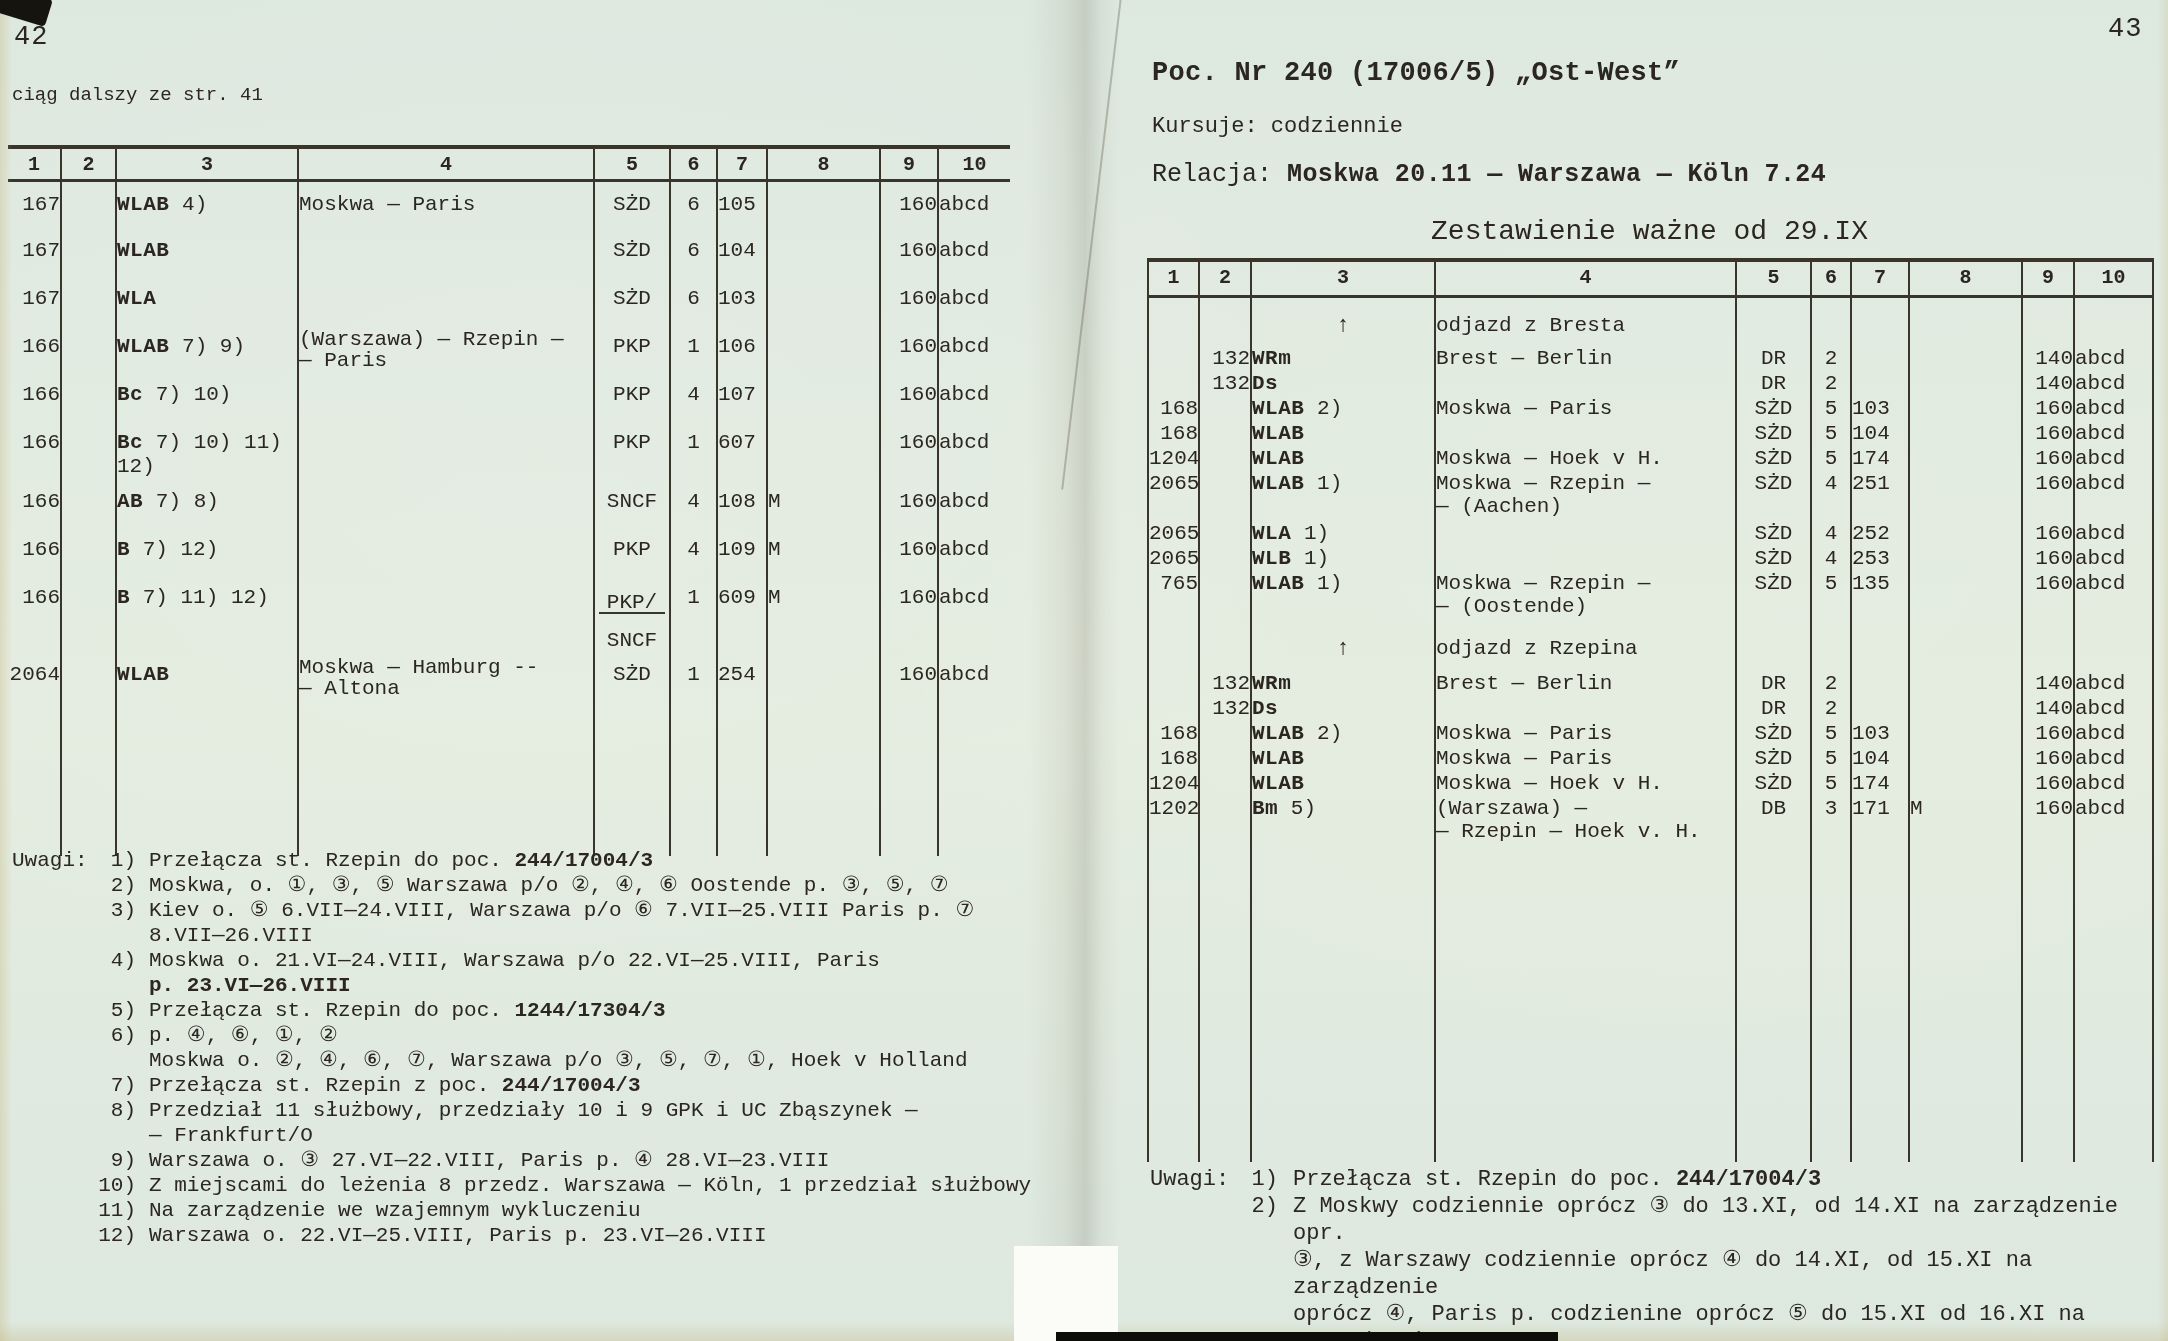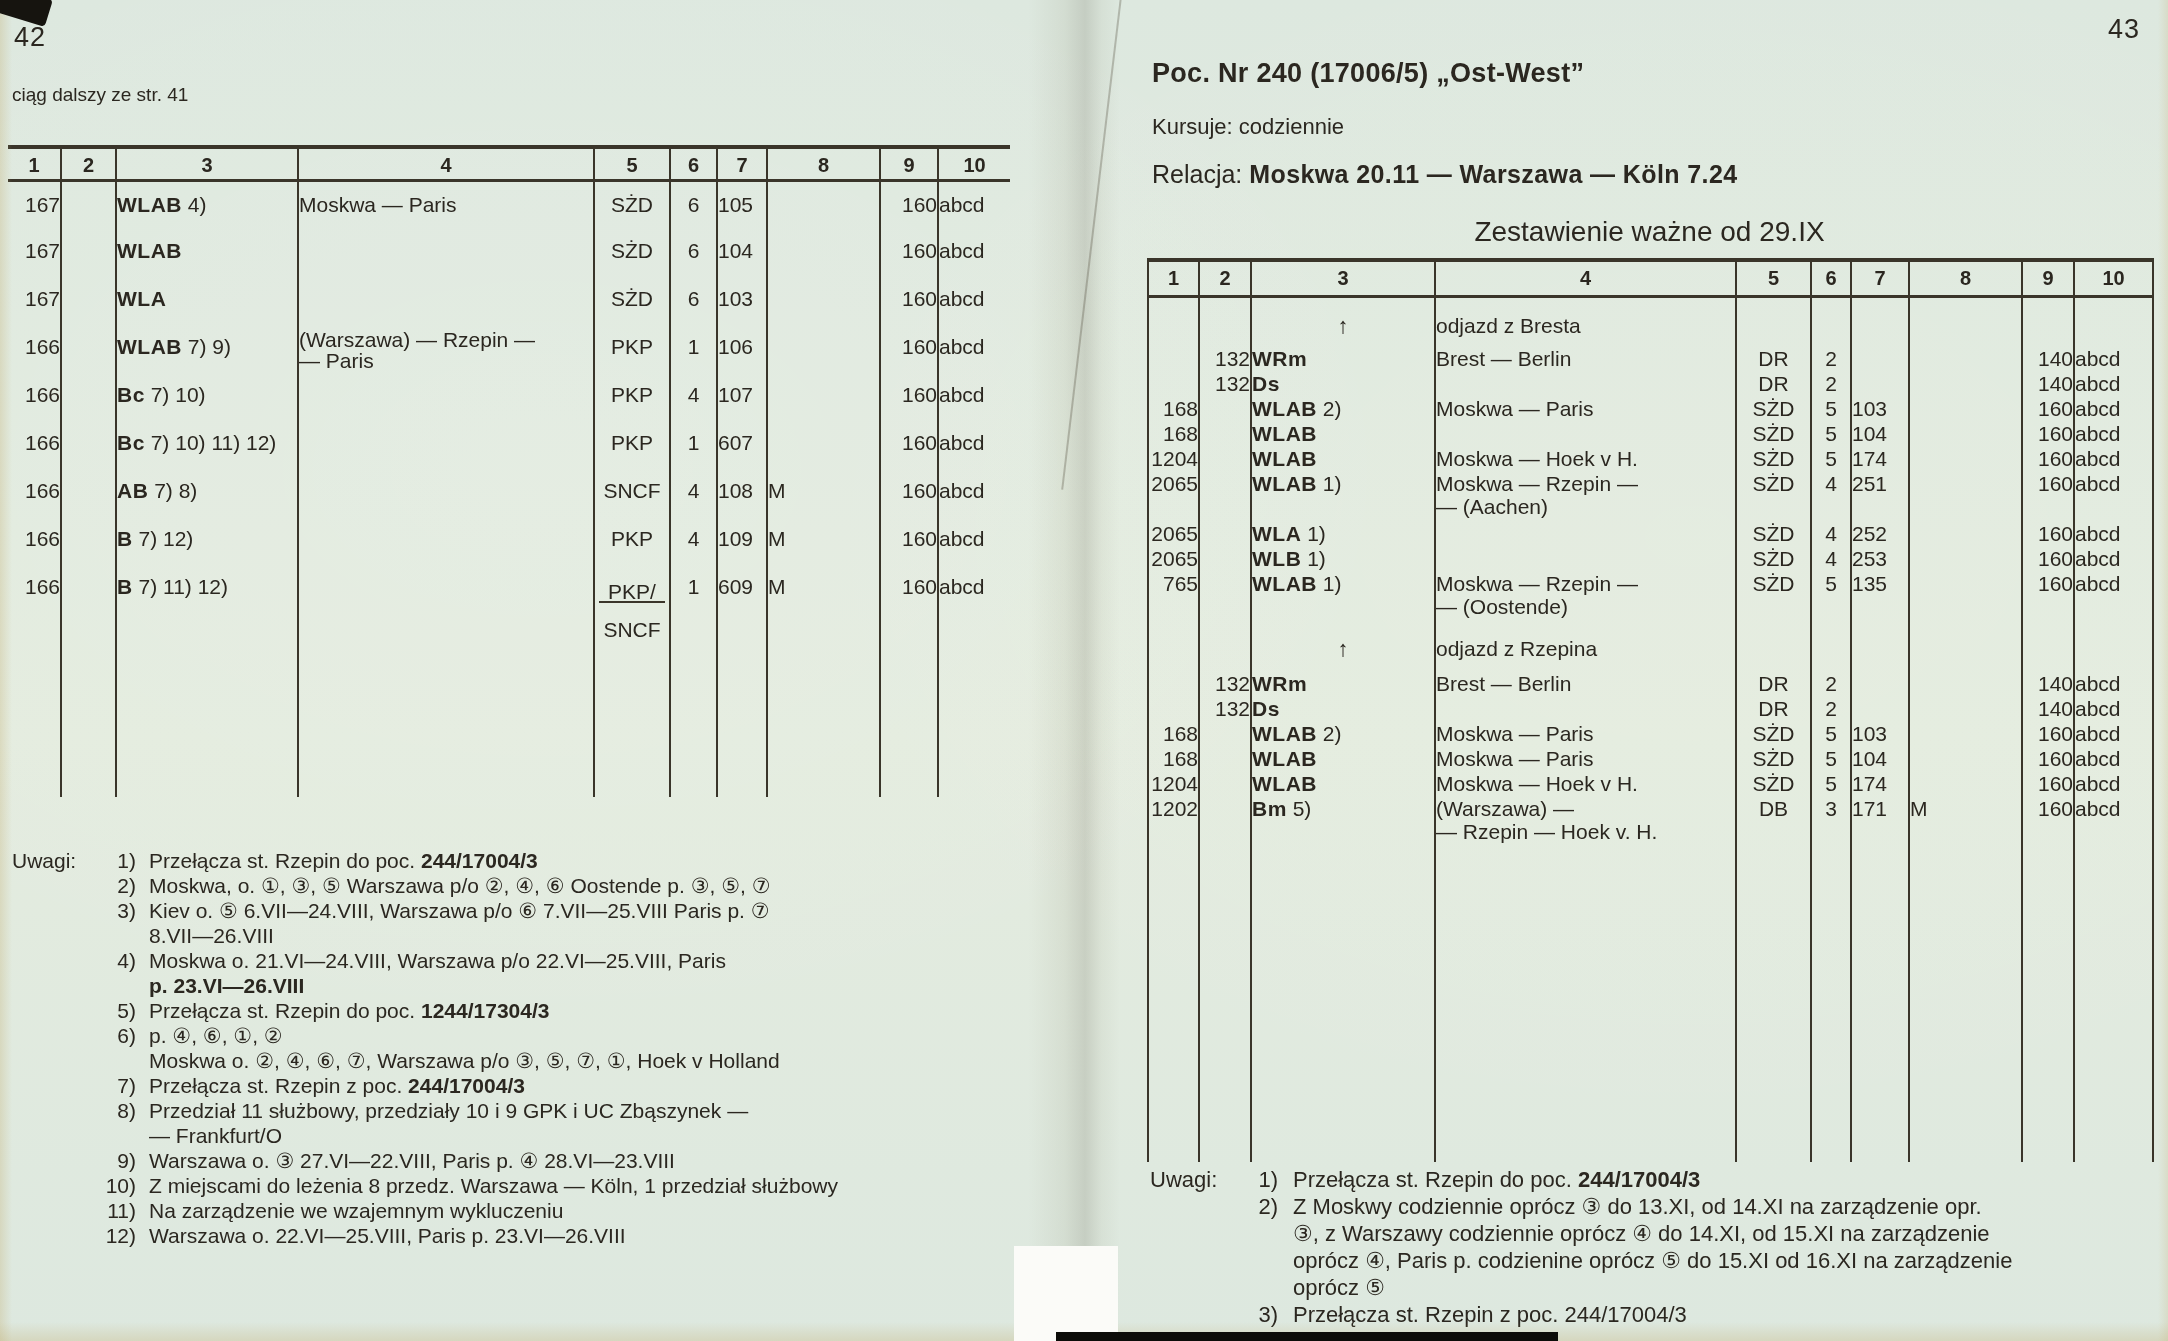--- a/index.html
+++ b/index.html
@@ -4,21 +4,21 @@
 <style>
   :root{
     --paper:#dde8df; --paper2:#e4ecdf; --ink:#2b2720; --line:#3a352a; --edge:rgba(195,175,115,.30);
   }
   html,body{margin:0;padding:0;background:#b9c2b6;}
   #scan{position:relative;width:2168px;height:1341px;overflow:hidden;color:var(--ink);
     background:
       radial-gradient(1400px 900px at 25% 35%, rgba(255,255,255,.10), transparent 70%),
       radial-gradient(1500px 1000px at 78% 40%, rgba(255,255,240,.08), transparent 70%),
       linear-gradient(180deg, var(--paper) 0%, var(--paper2) 55%, var(--paper) 100%);
-    font-family:Liberation Sans, sans-serif;}
+    font-family:Liberation Mono, monospace;}
   
   .binding{position:absolute;left:1028px;top:0;width:92px;height:1341px;z-index:1;
     background:linear-gradient(90deg, transparent 0%, rgba(120,118,86,.10) 40%, rgba(70,66,44,.16) 62%, rgba(120,118,86,.07) 80%, transparent 100%);}
   .crease-line{position:absolute;left:1121px;top:-12px;width:2px;height:505px;background:rgba(75,70,52,.30);transform:rotate(6.8deg);transform-origin:top left;z-index:1;}
   .edge-left{position:absolute;left:0;top:0;width:12px;height:1341px;background:linear-gradient(90deg,var(--edge),transparent);z-index:3;}
   .edge-bottom{position:absolute;left:0;top:1322px;width:2168px;height:19px;background:linear-gradient(0deg,var(--edge),transparent);z-index:3;}
   .edge-right{position:absolute;right:0;top:0;width:10px;height:1341px;background:linear-gradient(270deg,rgba(195,175,115,.22),transparent);z-index:3;}
   .corner-mark{position:absolute;left:-8px;top:-9px;width:58px;height:28px;background:#16140f;transform:rotate(17deg);border-radius:4px;z-index:4;}
   .white-patch{position:absolute;left:1014px;top:1246px;width:104px;height:95px;background:#fbfbf8;z-index:4;}
   .black-bar{position:absolute;left:1056px;top:1332px;width:502px;height:9px;background:#0c0c09;z-index:5;}
@@ -243,20 +243,35 @@
             <td class="c5 split">
               <span class="top">PKP/</span>
               <span class="bot">SNCF</span>
             </td>
             <td class="c6">1</td>
             <td class="c7">609</td>
             <td class="c8">M</td>
             <td class="c9">160</td>
             <td class="c10">abcd</td>
           </tr>
+          <tr class="two">
+            <td class="c1">2064</td>
+            <td class="c2"></td>
+            <td class="c3"><b>WLAB</b></td>
+            <td class="c4">
+              <div class="rline">Moskwa — Hamburg --</div>
+              <div class="rline cont al-r">— Altona</div>
+            </td>
+            <td class="c5">SŻD</td>
+            <td class="c6">1</td>
+            <td class="c7">254</td>
+            <td class="c8"></td>
+            <td class="c9">160</td>
+            <td class="c10">abcd</td>
+          </tr>
           <tr class="filler">
             <td class="c1"></td>
             <td class="c2"></td>
             <td class="c3"></td>
             <td class="c4"></td>
             <td class="c5"></td>
             <td class="c6"></td>
             <td class="c7"></td>
             <td class="c8"></td>
             <td class="c9"></td>

